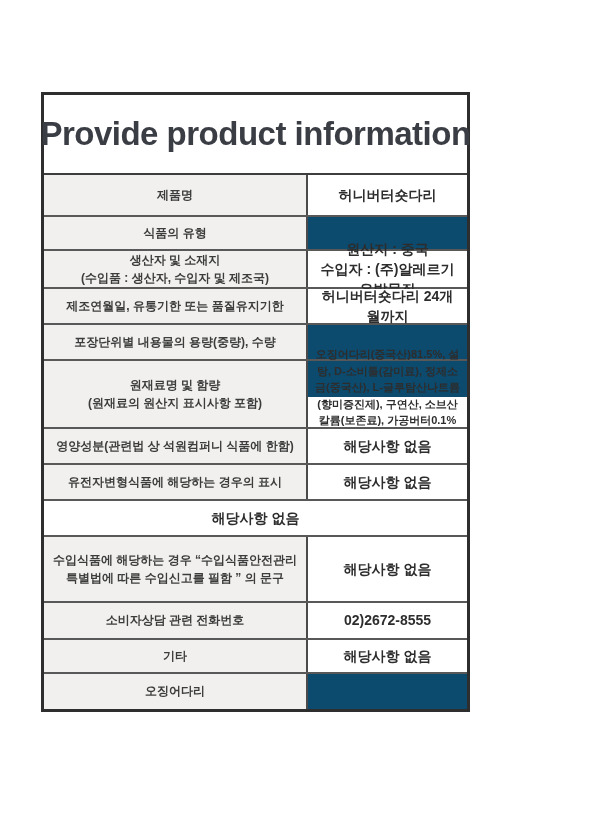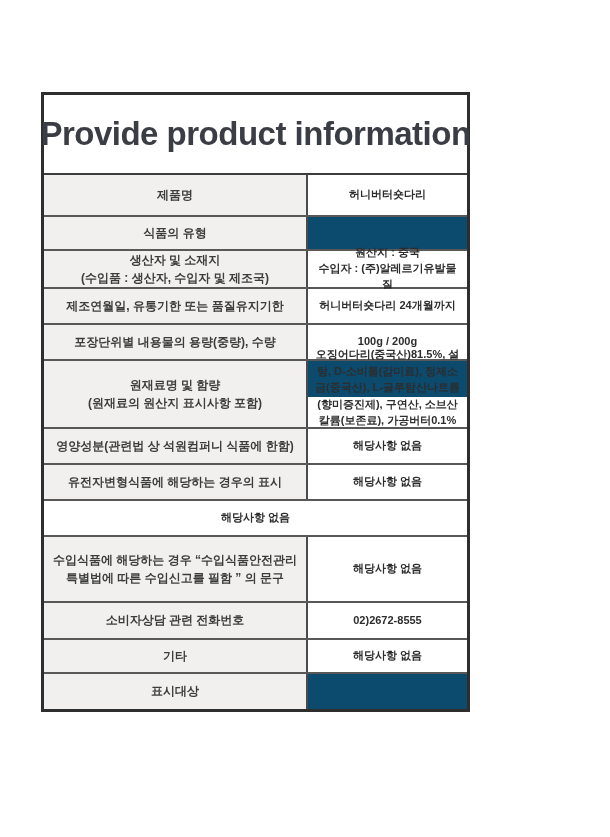--- a/index.html
+++ b/index.html
@@ -35,21 +35,21 @@
   }
   .label-cell {
     width:264px; flex:0 0 264px;
     background:#f1f0ee;
     border-right:2px solid #4a4a4a;
     font-size:12px; font-weight:bold; color:#3c3c3c; line-height:1.35;
   }
   .value-cell {
     flex:1 1 auto;
     background:#ffffff;
-    font-size:11px; font-weight:bold; color:#2d2d2d; line-height:1.45;
+    font-size:14px; font-weight:bold; color:#2d2d2d; line-height:1.45;
   }
   .r1{height:40px}.r2{height:34px}.r3{height:38px}.r4{height:36px}.r5{height:36px}
   .r6{height:68px}.r7{height:36px}.r8{height:36px}.r9{height:36px}.r10{height:66px}
   .r11{height:37px}.r12{height:34px}.r13{height:37px}
   .r6 .value-cell { font-size:11px; line-height:1.5; padding:2px 5px;margin-top:36px; }
   .r6 .label-cell, .r3 .label-cell, .r10 .label-cell { line-height:1.5; }
 </style>
 </head>
 <body>
 
@@ -76,21 +76,20 @@
 수입자 : (주)알레르기유발물질</div>
     </div>
 
     <div class="row r4">
       <div class="cell label-cell">제조연월일, 유통기한 또는 품질유지기한</div>
       <div class="cell value-cell">허니버터숏다리 24개월까지</div>
     </div>
 
     <div class="row r5">
       <div class="cell label-cell">포장단위별 내용물의 용량(중량), 수량</div>
-      <div class="cell value-cell">100g / 200g</div>
     </div>
 
     <div class="row r6">
       <div class="cell label-cell">원재료명 및 함량
 (원재료의 원산지 표시사항 포함)</div>
       <div class="cell value-cell">오징어다리(중국산)81.5%, 설탕, D-소비톨(감미료), 정제소금(중국산), L-글루탐산나트륨(향미증진제), 구연산, 소브산칼륨(보존료), 가공버터0.1%(오징어,우유 함유)
 [알레르기유발물질: 오징어, 우유 함유]</div>
     </div>
 
     <div class="row r7">
@@ -116,17 +115,17 @@
       <div class="cell label-cell">소비자상담 관련 전화번호</div>
       <div class="cell value-cell">02)2672-8555</div>
     </div>
 
     <div class="row r12">
       <div class="cell label-cell">기타</div>
       <div class="cell value-cell">해당사항 없음</div>
     </div>
 
     <div class="row r13">
-      <div class="cell label-cell">표시대상</div>
+      <div class="cell label-cell">오징어다리</div>
     </div>
 
   </div>
 </div>
 
 </body></html>

